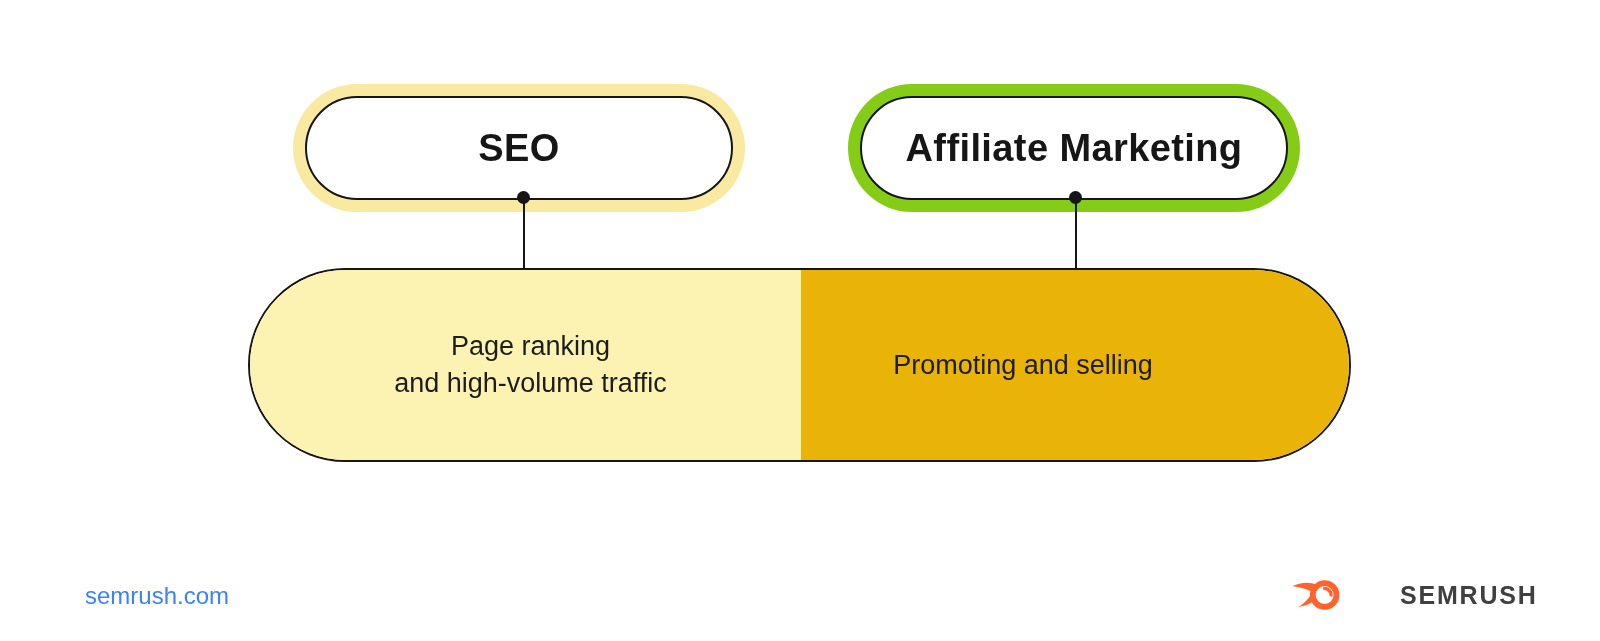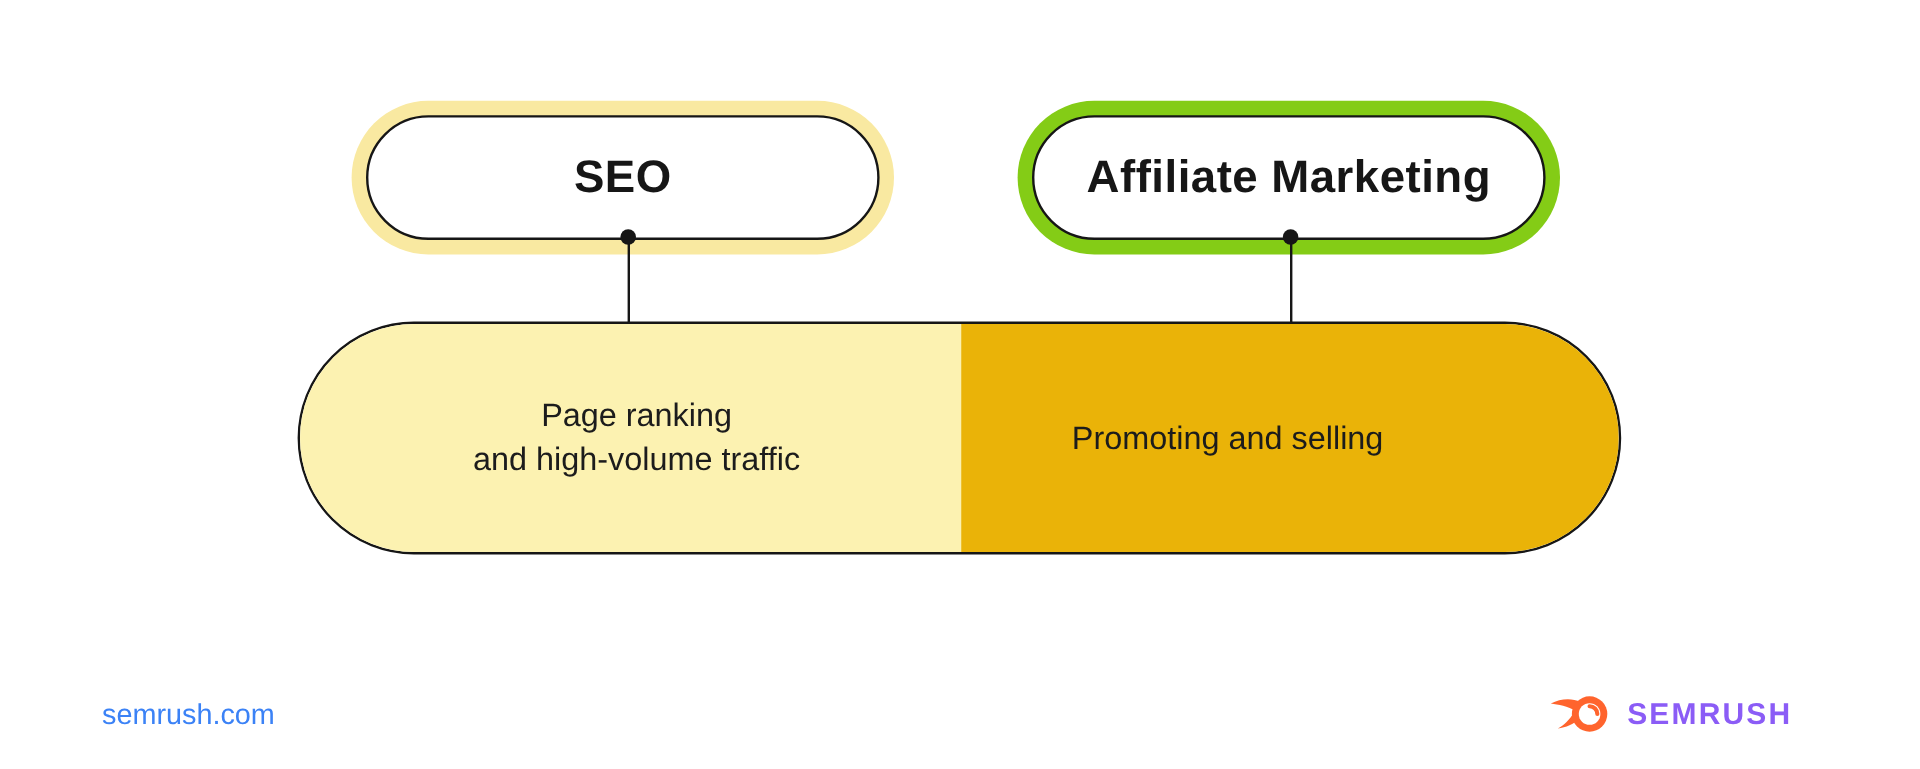--- a/index.html
+++ b/index.html
@@ -107,22 +107,23 @@
     height: 30px;
     display: flex;
     align-items: center;
     gap: 16px;
   }
   .logo svg { display: block; }
   .brand-text {
     font-size: 25px;
     font-weight: 800;
     letter-spacing: 1.8px;
-    color: #8b5cf6;
+    color: #404040;
     white-space: nowrap;
+    margin-left: 44px;
   }
 </style>
 </head>
 <body>
 
 <div class="canvas">
 
   <div class="node-glow seo" style="background: rgb(249, 233, 161);">
     <div class="node-pill">
       <span class="node-label">SEO</span>

